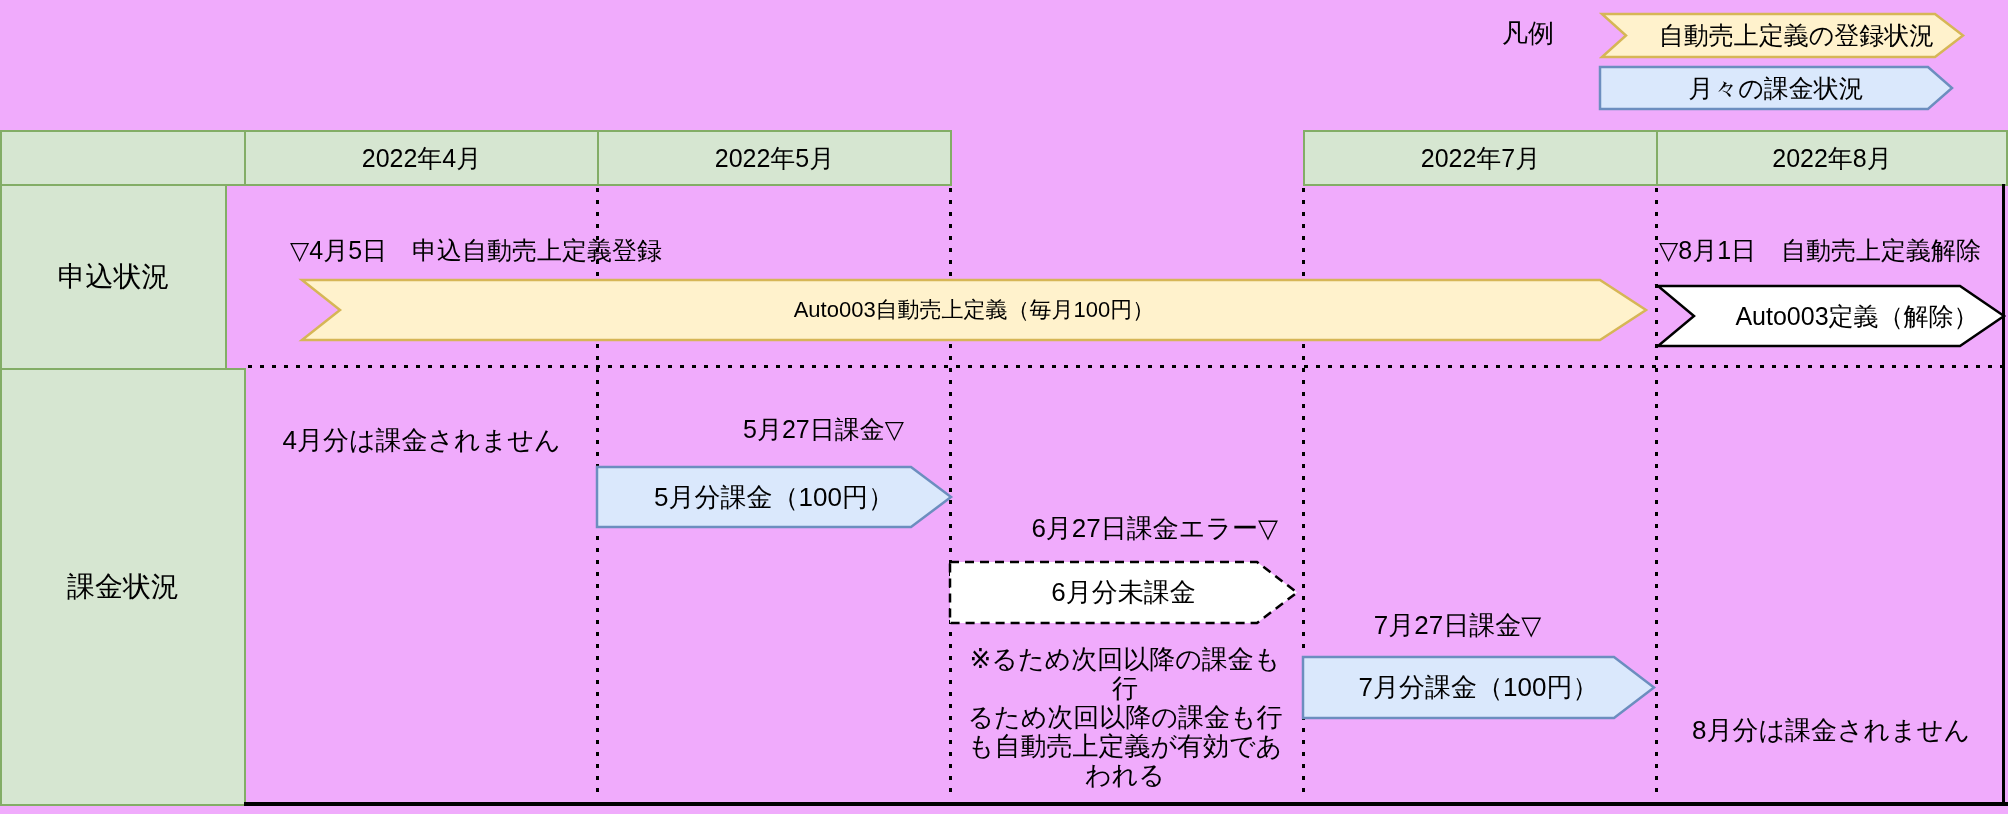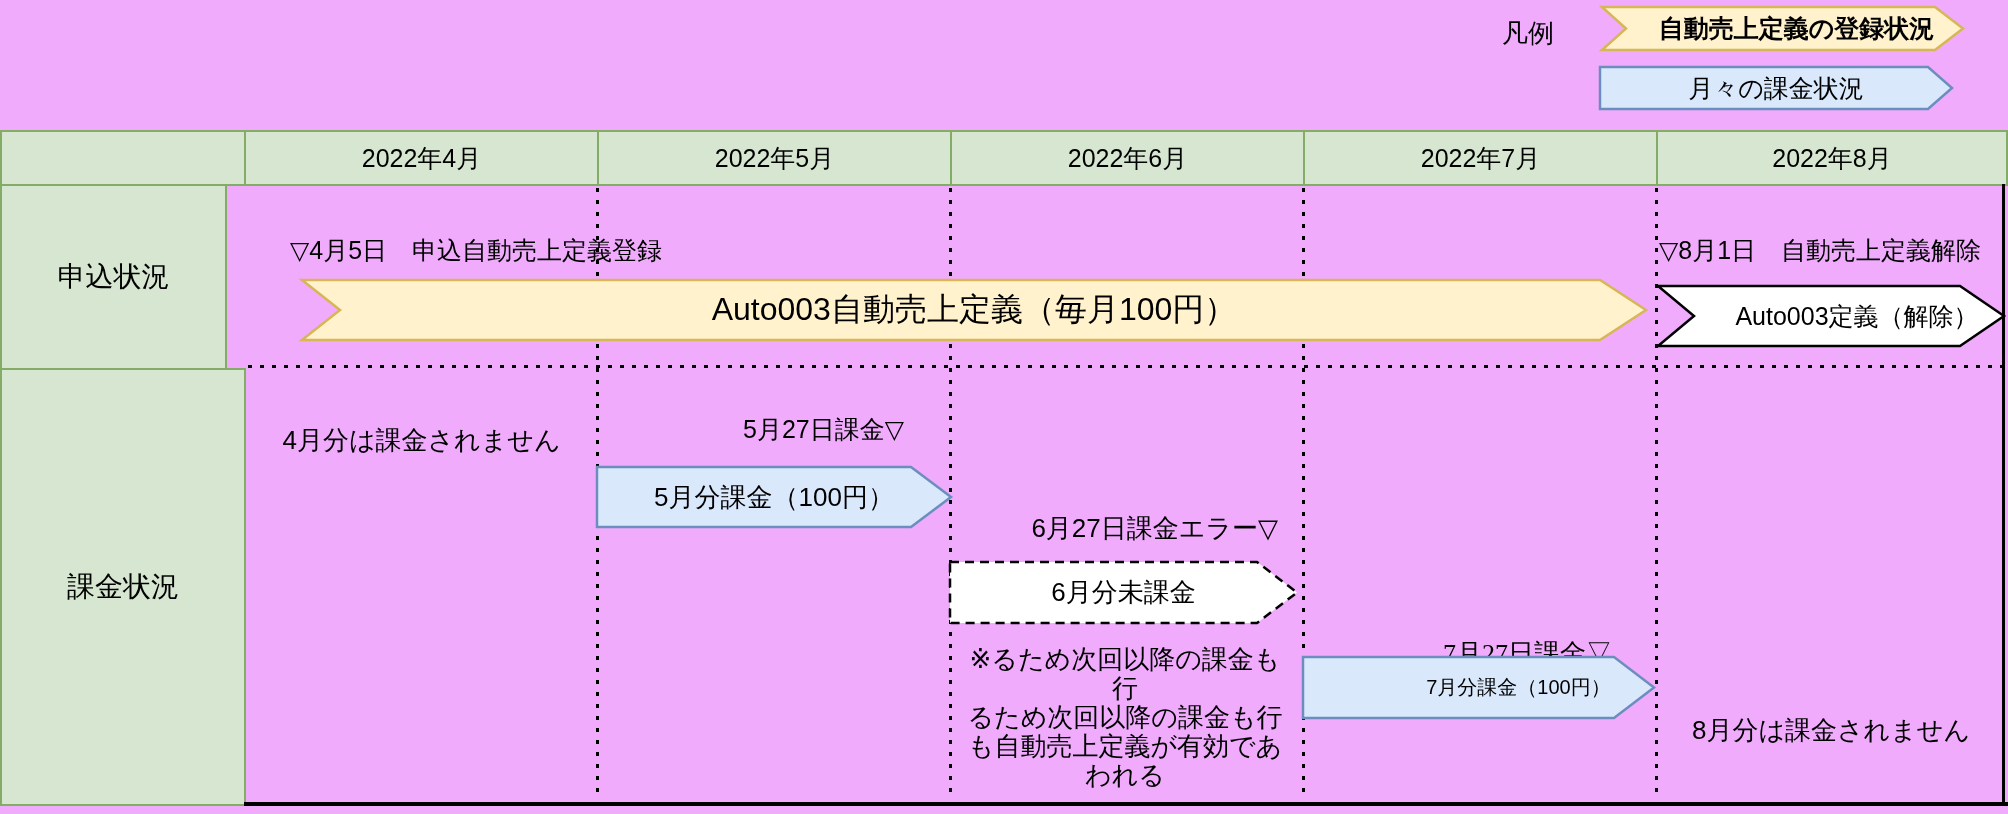--- a/index.html
+++ b/index.html
@@ -49,38 +49,37 @@
   .legend-label { position:absolute; font-size:26px; }
   .note { line-height:29px; }
 </style>
 </head>
 <body>
 
 <div class="canvas">
 
   <div class="legend-label" style="left:1502px; top:16px;">凡例</div>
 
-  <div class="arrow" style="left:1602px; top:7px; width:361px; height:43px;font-weight:bold;">
+  <div class="arrow" style="left:1602px; top:14px; width:361px; height:43px;">
     <svg width="361" height="43">
       <polygon points="0,0 333,0 361,21.5 333,43 0,43 24,21.5" style="fill:var(--yellow-fill); stroke:var(--yellow-stroke); stroke-width:2.5;"></polygon>
     </svg>
     <span class="lbl" style="padding-left:14px;">自動売上定義の登録状況</span>
   </div>
 
   <div class="arrow" style="left:1600px; top:67px; width:352px; height:42px;">
     <svg width="352" height="42">
       <polygon points="0,0 328,0 352,21 328,42 0,42" style="fill:var(--blue-fill); stroke:var(--blue-stroke); stroke-width:2.5;"></polygon>
     </svg>
     <span class="lbl">月々の課金状況</span>
   </div>
 
   <div class="cell" style="left:0px;    top:130px; width:246px; height:56px;"></div>
   <div class="cell" style="left:244px;  top:130px; width:355px; height:56px;">2022年4月</div>
   <div class="cell" style="left:597px;  top:130px; width:355px; height:56px;">2022年5月</div>
-  <div class="cell" style="left:950px;  top:130px; width:355px; height:56px;">2022年6月</div>
   <div class="cell" style="left:1303px; top:130px; width:355px; height:56px;">2022年7月</div>
   <div class="cell" style="left:1656px; top:130px; width:352px; height:56px;">2022年8月</div>
 
   <div class="cell rowlabel" style="left:0px; top:184px; width:227px; height:186px;">申込状況</div>
   <div class="cell rowlabel" style="left:0px; top:368px; width:246px; height:438px;">課金状況</div>
 
   <div class="vdot" style="left:595.5px;  top:188px; height:612px;"></div>
   <div class="vdot" style="left:948.5px;  top:188px; height:612px;"></div>
   <div class="vdot" style="left:1301.5px; top:188px; height:612px;"></div>
   <div class="vdot" style="left:1654.5px; top:188px; height:612px;"></div>
@@ -89,21 +88,21 @@
   <div class="solidline" style="left:244px;  top:802px; width:1764px; height:4px;"></div>
 
   <div class="marker" style="left:290px; top:234px;">▽4月5日　申込自動売上定義登録</div>
 
   <div class="marker" style="left:1659px; top:234px;">▽8月1日　自動売上定義解除</div>
 
   <div class="arrow" style="left:302px; top:280px; width:1344px; height:60px;">
     <svg width="1344" height="60">
       <polygon points="0,0 1298,0 1344,30 1298,60 0,60 38,30" style="fill:var(--yellow-fill); stroke:var(--yellow-stroke); stroke-width:2.5;"></polygon>
     </svg>
-    <span class="lbl" style="font-size:32px;">Auto003自動売上定義（毎月100円）</span>
+    <span class="lbl" style="font-size:22px;">Auto003自動売上定義（毎月100円）</span>
   </div>
 
   <div class="arrow" style="left:1658px; top:286px; width:346px; height:60px;">
     <svg width="346" height="60">
       <polygon points="0,0 302,0 346,30 302,60 0,60 36,30" style="fill:#ffffff; stroke:#000000; stroke-width:2.5;"></polygon>
     </svg>
     <span class="lbl" style="padding-left:26px;">Auto003定義（解除）</span>
   </div>
 
   <div class="blocktext" style="left:246px; top:423px; width:351px;">4月分は課金されません</div>
@@ -126,24 +125,24 @@
     <span class="lbl" style="font-size:26px;">6月分未課金</span>
   </div>
 
   <div class="blocktext note" style="left:964px; top:645px; width:322px;">
     <div>※るため次回以降の課金も行</div>
     <div>るため次回以降の課金も行</div>
     <div>も自動売上定義が有効であ</div>
     <div>われる</div>
   </div>
 
-  <div class="marker" style="left:1303px; top:636px; width:309px; text-align:right; font-size:26px;font-family:Liberation Serif, serif;">7月27日課金▽</div>
+  <div class="marker" style="left:1303px; top:608px; width:309px; text-align:center; font-size:26px;">7月27日課金▽</div>
 
   <div class="arrow" style="left:1303px; top:657px; width:351px; height:61px;">
     <svg width="351" height="61">
       <polygon points="0,0 311,0 351,30.5 311,61 0,61" style="fill:var(--blue-fill); stroke:var(--blue-stroke); stroke-width:2.5;"></polygon>
     </svg>
-    <span class="lbl" style="font-size:20px;padding-left:40px;">7月分課金（100円）</span>
+    <span class="lbl" style="font-size:26px;">7月分課金（100円）</span>
   </div>
 
   <div class="blocktext" style="left:1656px; top:713px; width:350px;">8月分は課金されません</div>
 
 </div>
 
 </body></html>

